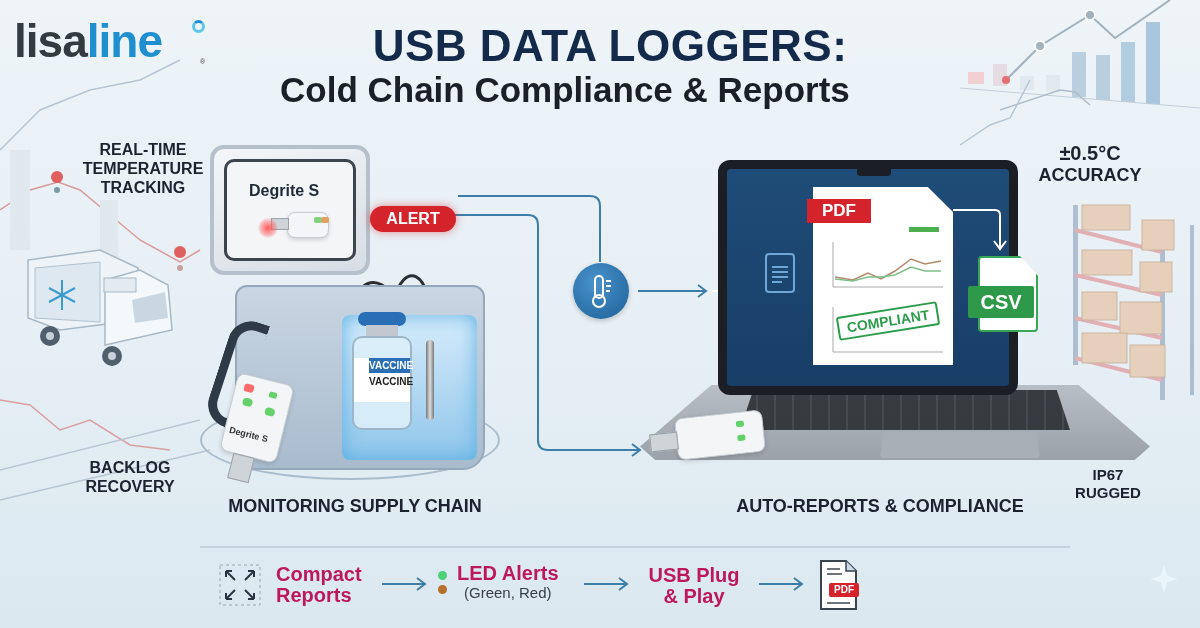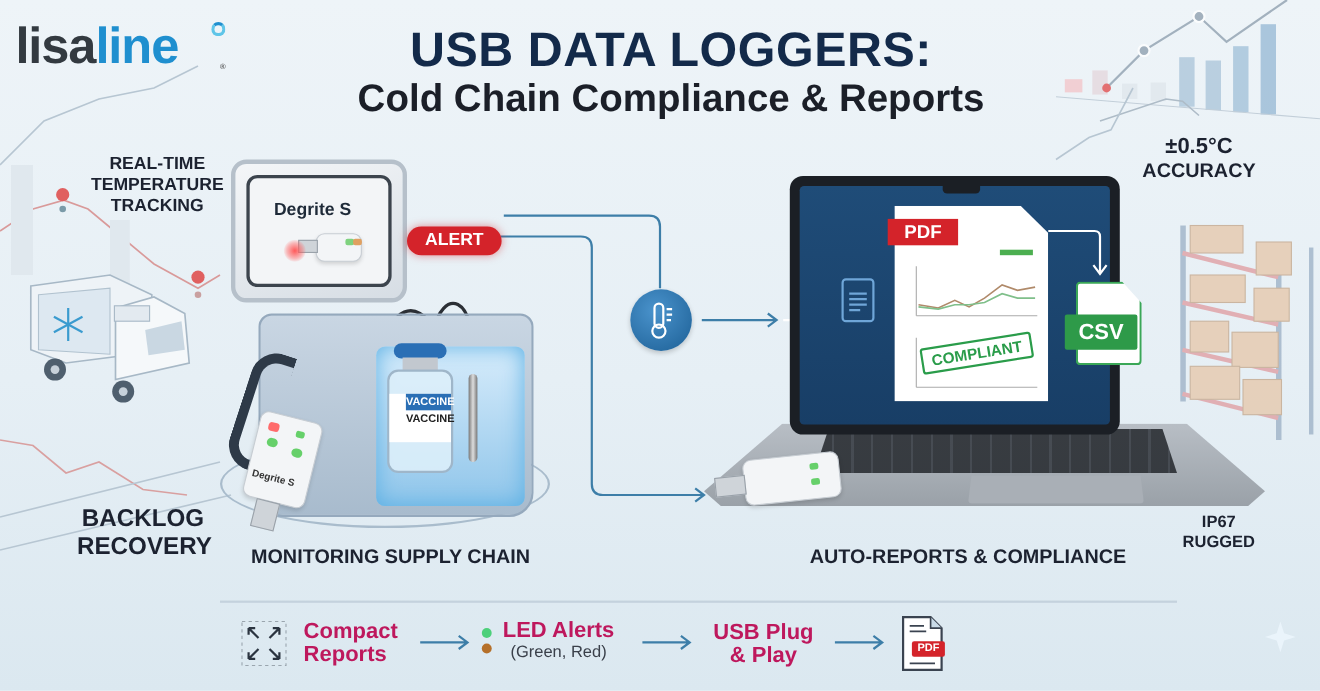--- a/index.html
+++ b/index.html
@@ -14,21 +14,21 @@
 
   
   .logo { left: 14px; top: 14px; height: 50px; display: flex; align-items: flex-end; font-weight: 700; font-size: 46px; letter-spacing: -1px; line-height: 1; }
   .logo .dark { color: #333a40; }
   .logo .blue { color: #1f8fcf; }
   .logo-ring { position: absolute; left: 192px; top: 20px; width: 13px; height: 13px; border-radius: 50%; border: 3px solid #5fc5e8; border-top-color: #1f8fcf; }
   .logo-reg { position: absolute; left: 200px; top: 58px; font-size: 7px; color: #444; }
 
   
   .title { left: 280px; top: 24px; width: 660px; text-align: center; font-weight: 700; font-size: 44px; color: #132a4a; letter-spacing: 0.5px; line-height: 1; }
-  .subtitle { left: 280px; top: 72px; width: 660px; text-align: center; font-size: 35px; color: #1b1f28; line-height: 1; }
+  .subtitle { left: 280px; top: 72px; width: 660px; font-size: 35px; color: #1b1f28; line-height: 1; }
 
   .label { font-weight: 700; color: #1c2230; text-align: center; line-height: 1.2; text-transform: uppercase; }
 
   
   .bg-line { stroke: #b7c6d2; fill: none; stroke-width: 1.5; }
 
   
   .cooler-lid { left: 210px; top: 145px; width: 160px; height: 130px; background: linear-gradient(160deg, #f4f6f8, #d6dde4); border: 4px solid #b6c0ca; border-radius: 14px; }
   .cooler-lid-inner { position: absolute; left: 10px; top: 10px; right: 10px; bottom: 10px; border: 3px solid #3c444d; border-radius: 10px; background: #f3f5f7; }
   .cooler-body { left: 235px; top: 285px; width: 250px; height: 185px; background: linear-gradient(180deg, #c9d6e3, #a8bbcd); border-radius: 12px 12px 22px 22px; border: 2px solid #95a9bd; }
@@ -163,27 +163,27 @@
 <div class="abs logo-reg">®</div>
 
 <h1 class="abs title">USB DATA LOGGERS:</h1>
 <h2 class="abs subtitle">Cold Chain Compliance &amp; Reports</h2>
 
 <div class="abs label" style="left:68px;top:140px;width:150px;font-size:16px;">
   <div>REAL-TIME</div>
   <div>TEMPERATURE</div>
   <div>TRACKING</div>
 </div>
-<div class="abs label" style="left:70px;top:458px;width:120px;font-size:22px;">
+<div class="abs label" style="left:70px;top:458px;width:120px;font-size:16px;">
   <div>BACKLOG</div>
   <div>RECOVERY</div>
 </div>
 
 <div class="abs label" style="left:1030px;top:121px;width:120px;">
-  <div style="font-size:20px;">±0.5°C</div>
+  <div style="font-size:20px;margin-top:20px;">±0.5°C</div>
   <div style="font-size:18px;">ACCURACY</div>
 </div>
 <div class="abs label" style="left:1068px;top:466px;width:80px;font-size:15px;">
   <div>IP67</div>
   <div>RUGGED</div>
 </div>
 
 <svg class="abs" style="left:0;top:0" width="1200" height="628">
   <path class="flow-line" d="M458,196 L590,196 Q600,196 600,206 L600,262"></path>
   <path class="flow-line" d="M455,215 L528,215 Q538,215 538,225 L538,440 Q538,450 548,450 L638,450"></path>

